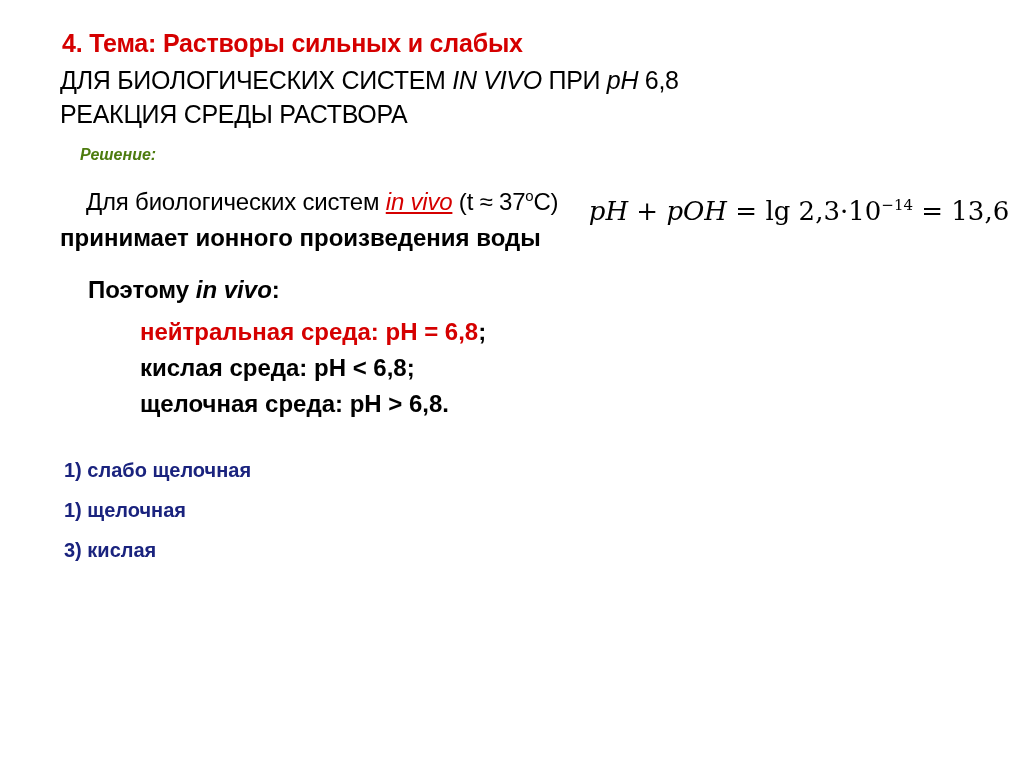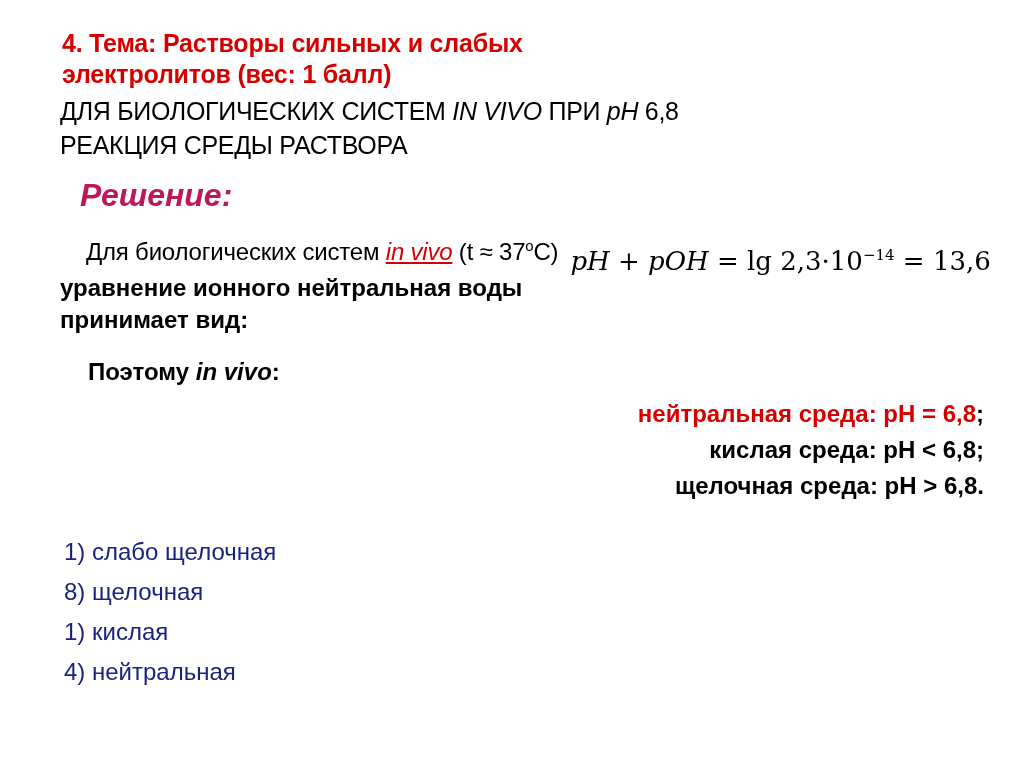--- a/index.html
+++ b/index.html
@@ -36,24 +36,24 @@
   .subtitle {
     font-size: 25px;
     font-weight: normal;
     line-height: 31px;
     margin-top: 6px;
     letter-spacing: -0.3px;
   }
   .subtitle .ital { font-style: italic; }
 
   .solution {
-    color: #be185d;
+    color: #4d7c0f;
     font-weight: bold;
     font-style: italic;
-    font-size: 32px;
+    font-size: 16px;
     margin-top: 16px;
     margin-left: 20px;
   }
 
   .para {
     font-size: 24px;
     font-weight: normal;
     line-height: 36px;
     margin-top: 14px;
     letter-spacing: -0.2px;
@@ -96,82 +96,78 @@
     font-size: 24px;
     font-weight: bold;
     margin-top: 22px;
     margin-left: 28px;
   }
   .therefore .ital { font-style: italic; }
 
   .env-list {
     margin-top: 10px;
     margin-left: 80px;
-    text-align: right;
   }
   .env-item {
     font-size: 24px;
     font-weight: bold;
     line-height: 36px;
   }
   .env-item.red { color: #d50000; }
   .env-item .tail { color: #000000; }
 
   .answers {
     margin-top: 28px;
     margin-left: 4px;
   }
   .answer {
     color: #1a237e;
-    font-size: 24px;
-    font-weight: normal;
+    font-size: 20px;
+    font-weight: bold;
     line-height: 40px;
   }
 </style>
 </head>
 <body>
 
 <div class="slide">
 
   <div class="title-block">
     <div class="title-line">4. Тема: Растворы сильных и слабых</div>
-    <div class="title-line">электролитов (вес: 1 балл)</div>
   </div>
 
   <div class="subtitle">
     <span>ДЛЯ БИОЛОГИЧЕСКИХ СИСТЕМ </span><span class="ital">IN VIVO</span><span> ПРИ </span><span class="ital">pH</span><span> 6,8</span>
   </div>
   <div class="subtitle" style="margin-top:3px">РЕАКЦИЯ СРЕДЫ РАСТВОРА</div>
 
   <div class="solution">Решение:</div>
 
   <div class="para">
     <span class="indent"></span><span>Для биологических систем  </span><span class="invivo">in vivo</span><span> (t ≈  37</span><span class="sup">o</span><span>C)</span>
   </div>
 
   <div class="formula-row">
     <div class="formula-left">
-      <div style="margin-top:32px">уравнение ионного нейтральная воды</div>
-      <div>принимает вид:</div>
+      <div style="margin-top:32px">принимает ионного произведения воды</div>
     </div>
     <div class="formula">
       <span>pH + pOH</span><span class="rm"> = </span><span class="rm">lg</span><span class="rm"> 2,3·10</span><span class="expo">−14</span><span class="rm"> = </span><span class="rm">13,6</span>
     </div>
   </div>
 
   <div class="therefore">
     <span>Поэтому </span><span class="ital">in vivo</span><span>:</span>
   </div>
 
   <div class="env-list">
     <div class="env-item red"><span>нейтральная среда: рН = 6,8</span><span class="tail">;</span></div>
     <div class="env-item">кислая среда:  рН &lt; 6,8;</div>
     <div class="env-item">щелочная среда:  рН &gt; 6,8.</div>
   </div>
 
   <div class="answers">
     <div class="answer">1) слабо щелочная</div>
-    <div class="answer">8) щелочная</div>
-    <div class="answer">1) кислая</div>
-    <div class="answer">4) нейтральная</div>
+    <div class="answer">1) щелочная</div>
+    <div class="answer">3) кислая</div>
   </div>
 
 </div>
 
 </body></html>

